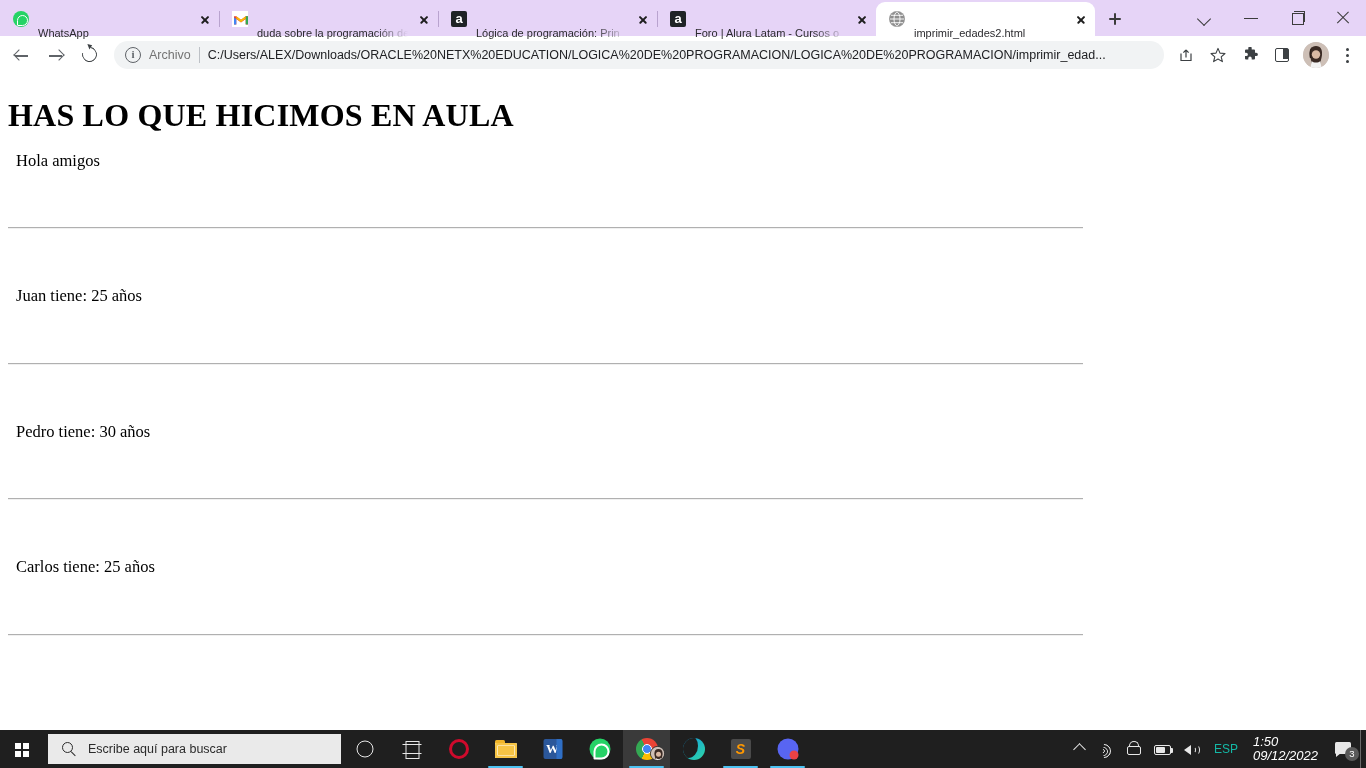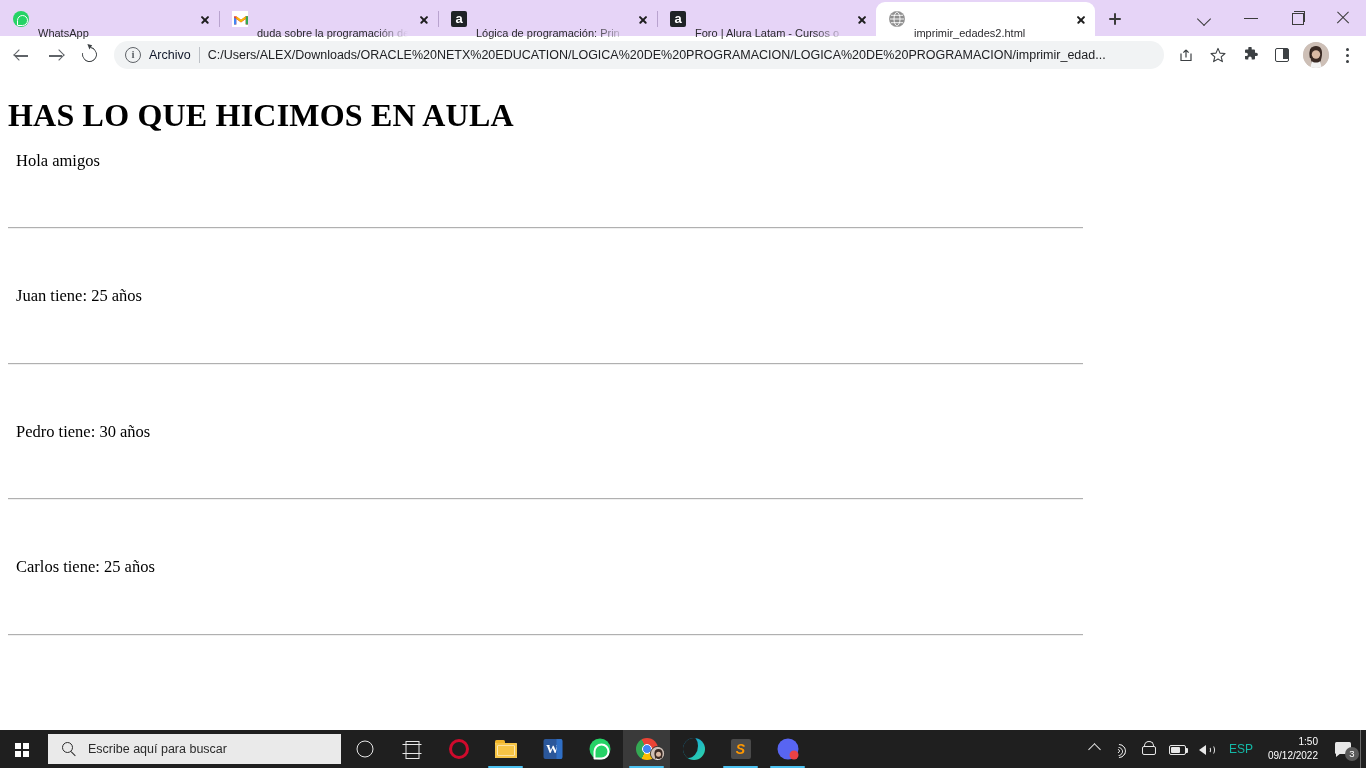--- a/index.html
+++ b/index.html
@@ -235,21 +235,21 @@
     position: relative;
     color: #5f6368;
     font-size: 11px;
     font-family: "Liberation Serif", serif;
     line-height: 13px;
     text-align: center;
     font-weight: bold;
   }
   #scheme-label {
     font-size: 12.5px;
-    color: #0f172a;
+    color: #737373;
     flex: 0 0 auto;
     padding-right: 8px;
   }
   #scheme-divider {
     width: 1px; height: 16px;
     background: #bdc1c6;
     flex: 0 0 1px;
     margin-right: 8px;
   }
   #url-text {
@@ -617,25 +617,26 @@
   .tray-volume .w1 { left:15px; top:17px; width:4px; height:6px; }
   .tray-volume .w2 { left:16px; top:15px; width:7px; height:10px; }
   #tray-lang {
     font-size: 12px;
     color: #14b8a6;
     padding: 0 9px;
     flex: 0 0 auto;
   }
   #tray-clock {
     padding: 0 10px 0 6px;
-    text-align: right;
+    text-align: left;
     color: #ffffff;
-    font-size: 10px;
+    font-size: 13px;
     line-height: 14px;
     flex: 0 0 auto;
+    font-style: italic;
   }
   #tray-notify {
     width: 32px; height: 38px;
     flex: 0 0 32px;
     position: relative;
   }
   #tray-notify .bubble {
     position:absolute; left:7px; top:12px;
     width:16px; height:12px;
     background:#e8e8e8; border-radius:1.5px;

